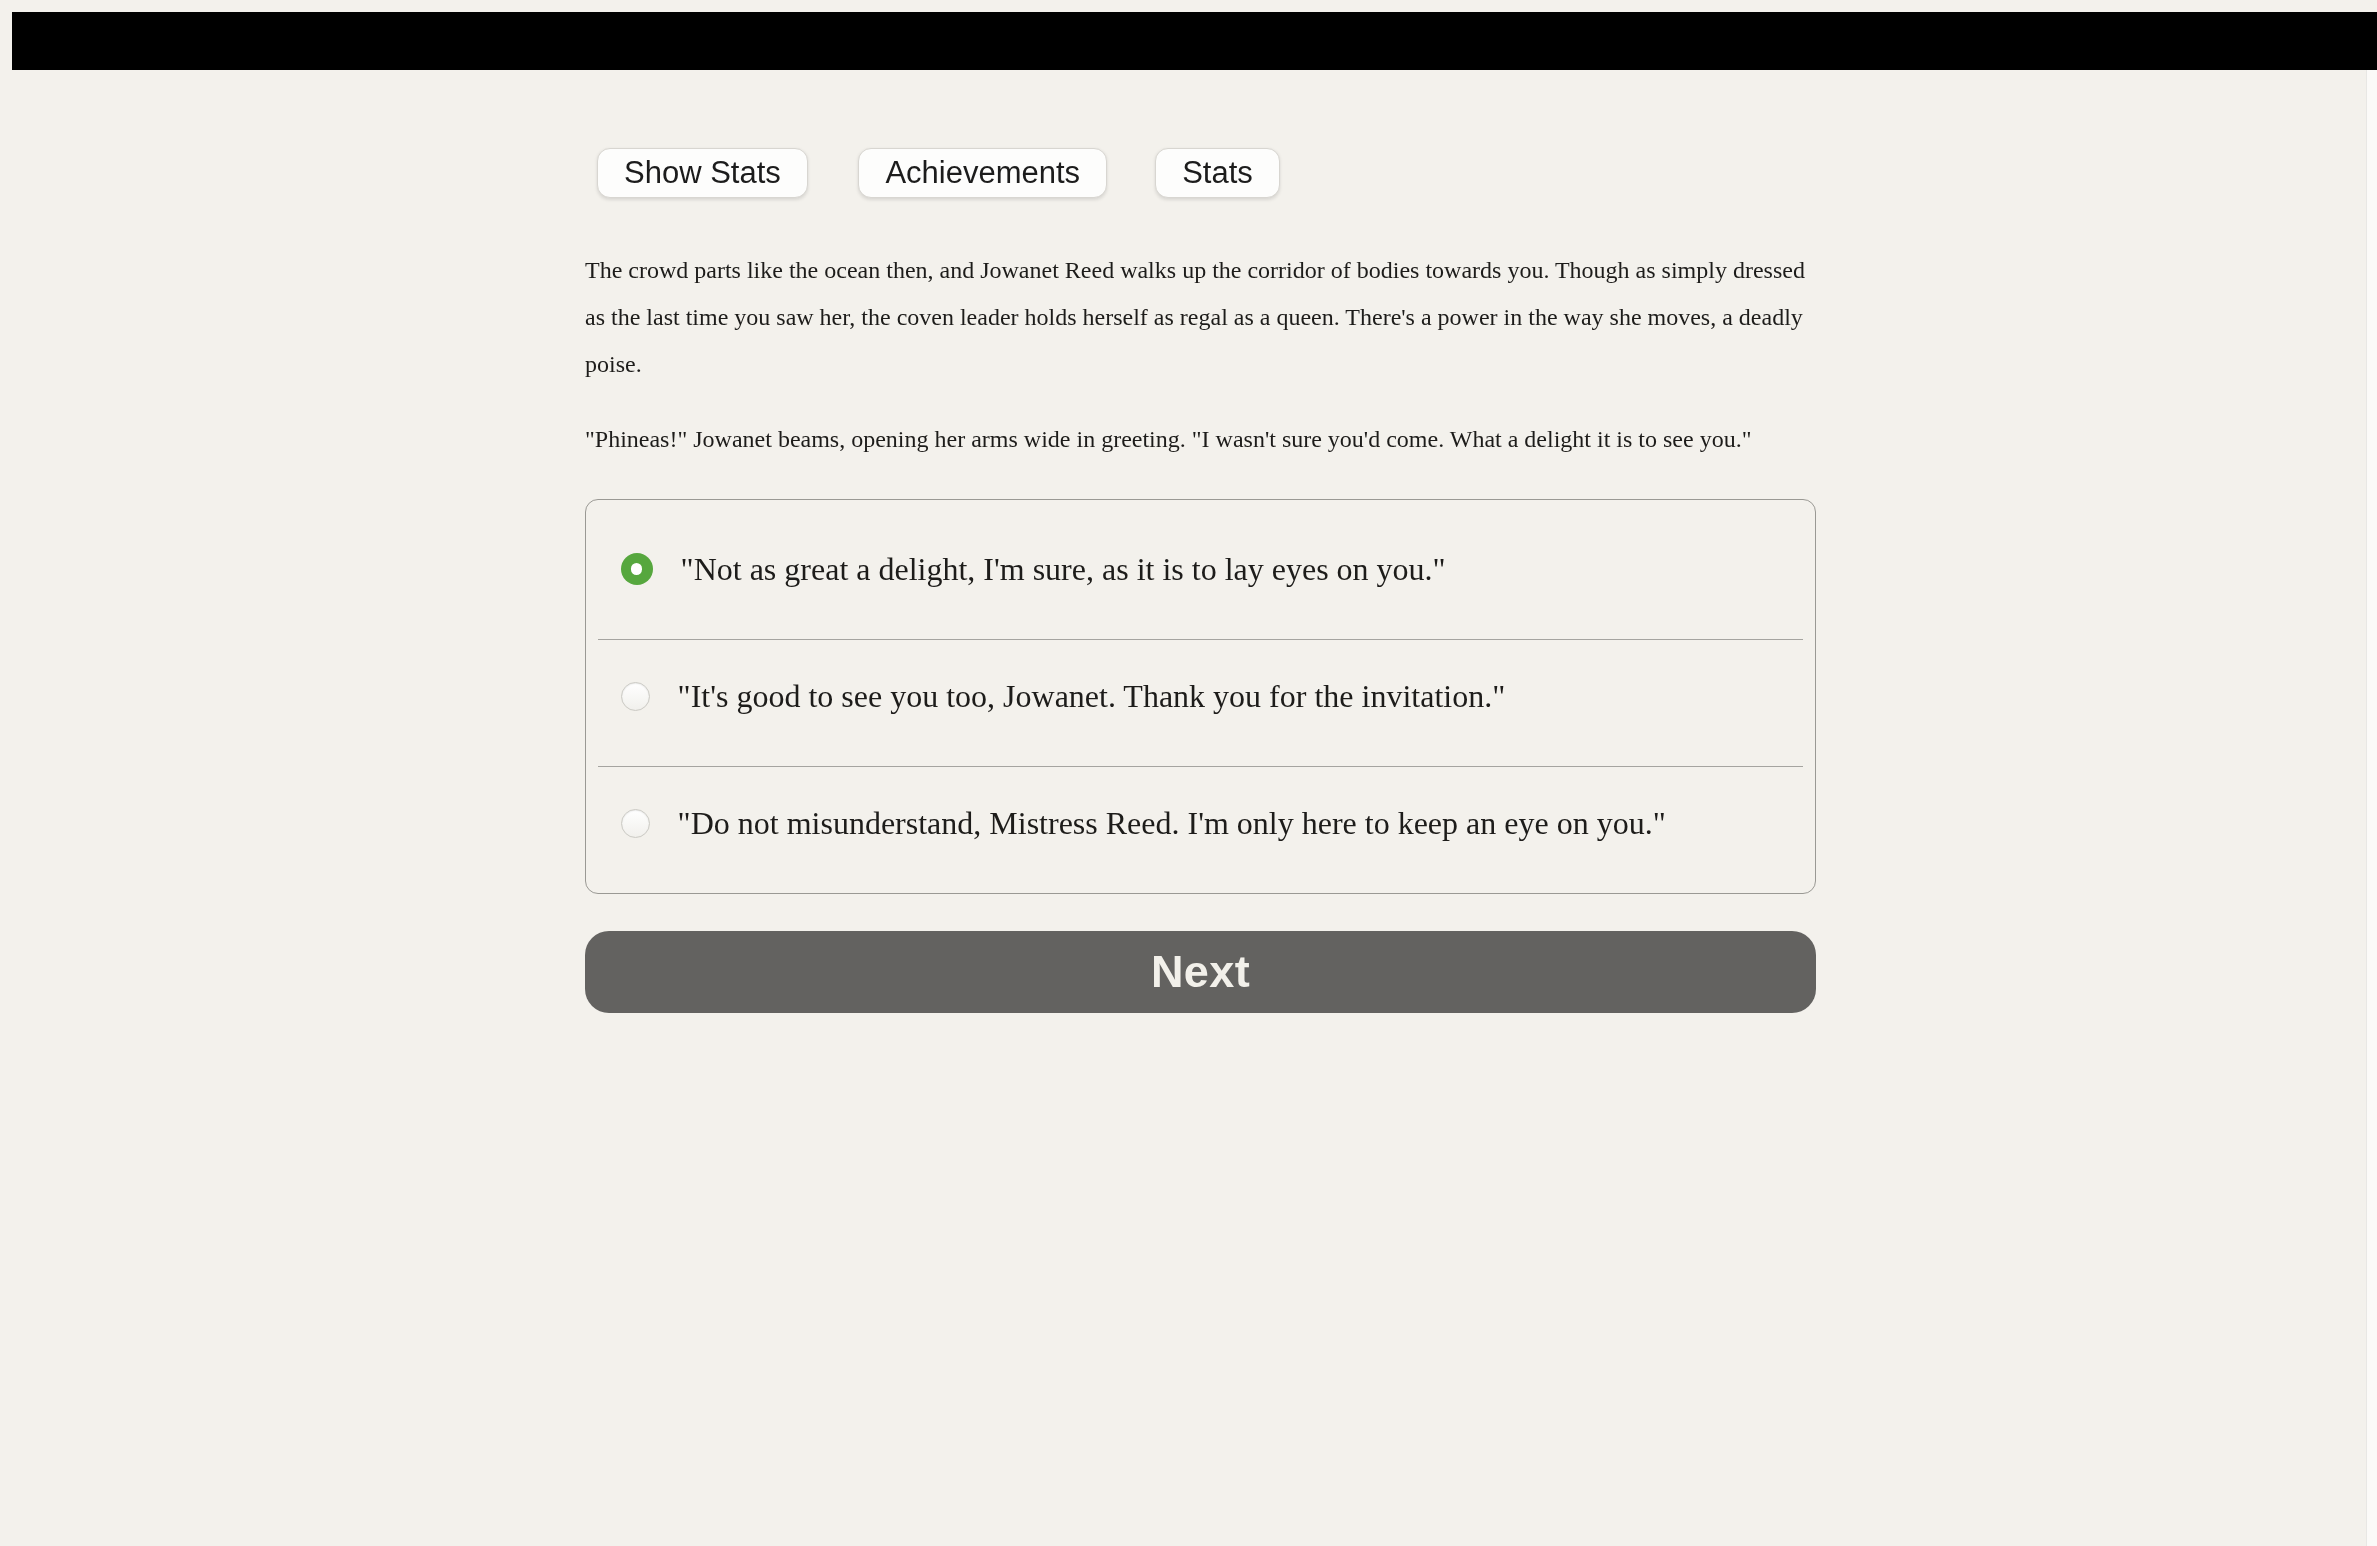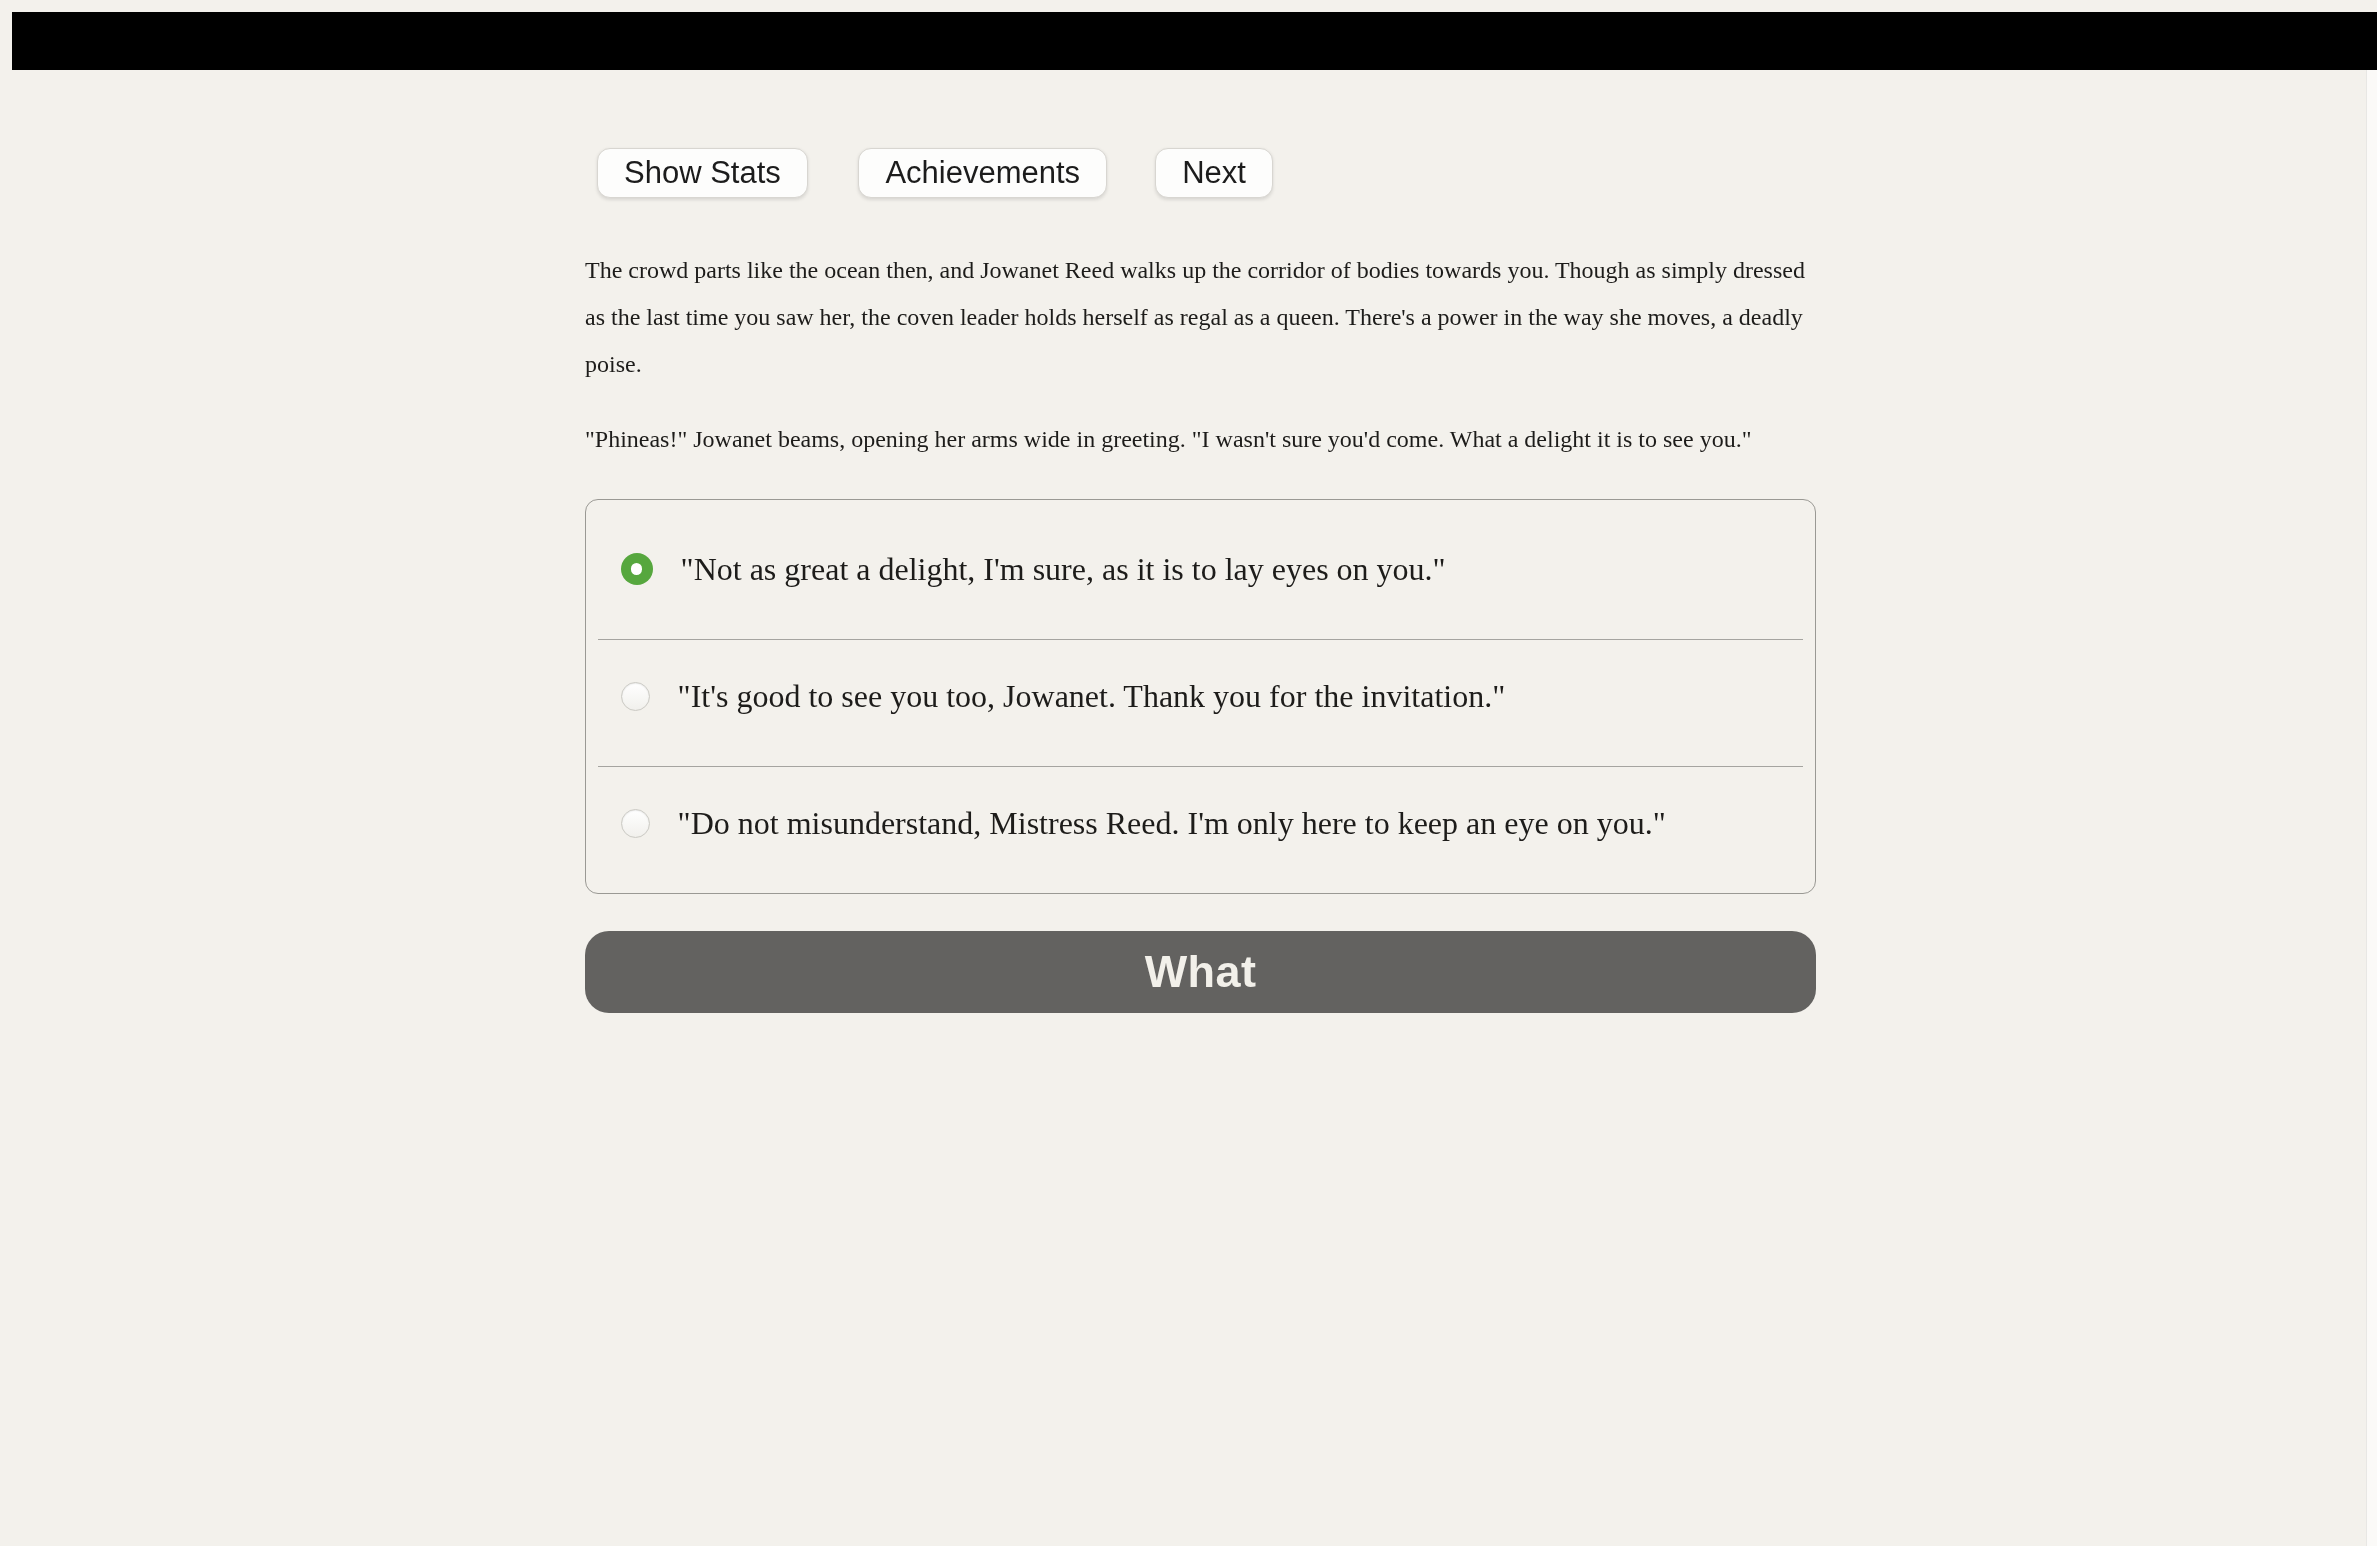--- a/index.html
+++ b/index.html
@@ -138,21 +138,21 @@
 </head>
 <body>
 
 <div class="top-bar"></div>
 
 <div class="page">
 
   <div class="toolbar">
     <button class="tb-btn" style="margin-right: 14.6px;">Show Stats</button>
     <button class="tb-btn">Achievements</button>
-    <button class="tb-btn">Next</button>
+    <button class="tb-btn">Stats</button>
   </div>
 
   <p class="story first">The crowd parts like the ocean then, and Jowanet Reed walks up the corridor of bodies towards you. Though as simply dressed as the last time you saw her, the coven leader holds herself as regal as a queen. There's a power in the way she moves, a deadly poise.</p>
 
   <p class="story second">"Phineas!" Jowanet beams, opening her arms wide in greeting. "I wasn't sure you'd come. What a delight it is to see you."</p>
 
   <div class="choices">
 
     <div class="choice-row">
       <span class="radio selected"></span>
@@ -164,20 +164,20 @@
       <span class="choice-label">"It's good to see you too, Jowanet. Thank you for the invitation."</span>
     </div>
 
     <div class="choice-row">
       <span class="radio"></span>
       <span class="choice-label">"Do not misunderstand, Mistress Reed. I'm only here to keep an eye on you."</span>
     </div>
 
   </div>
 
-  <button class="next-btn">What</button>
+  <button class="next-btn">Next</button>
 
 </div>
 
 <div class="scroll-track">
   <div class="scroll-thumb"></div>
 </div>
 
 
 </body></html>

